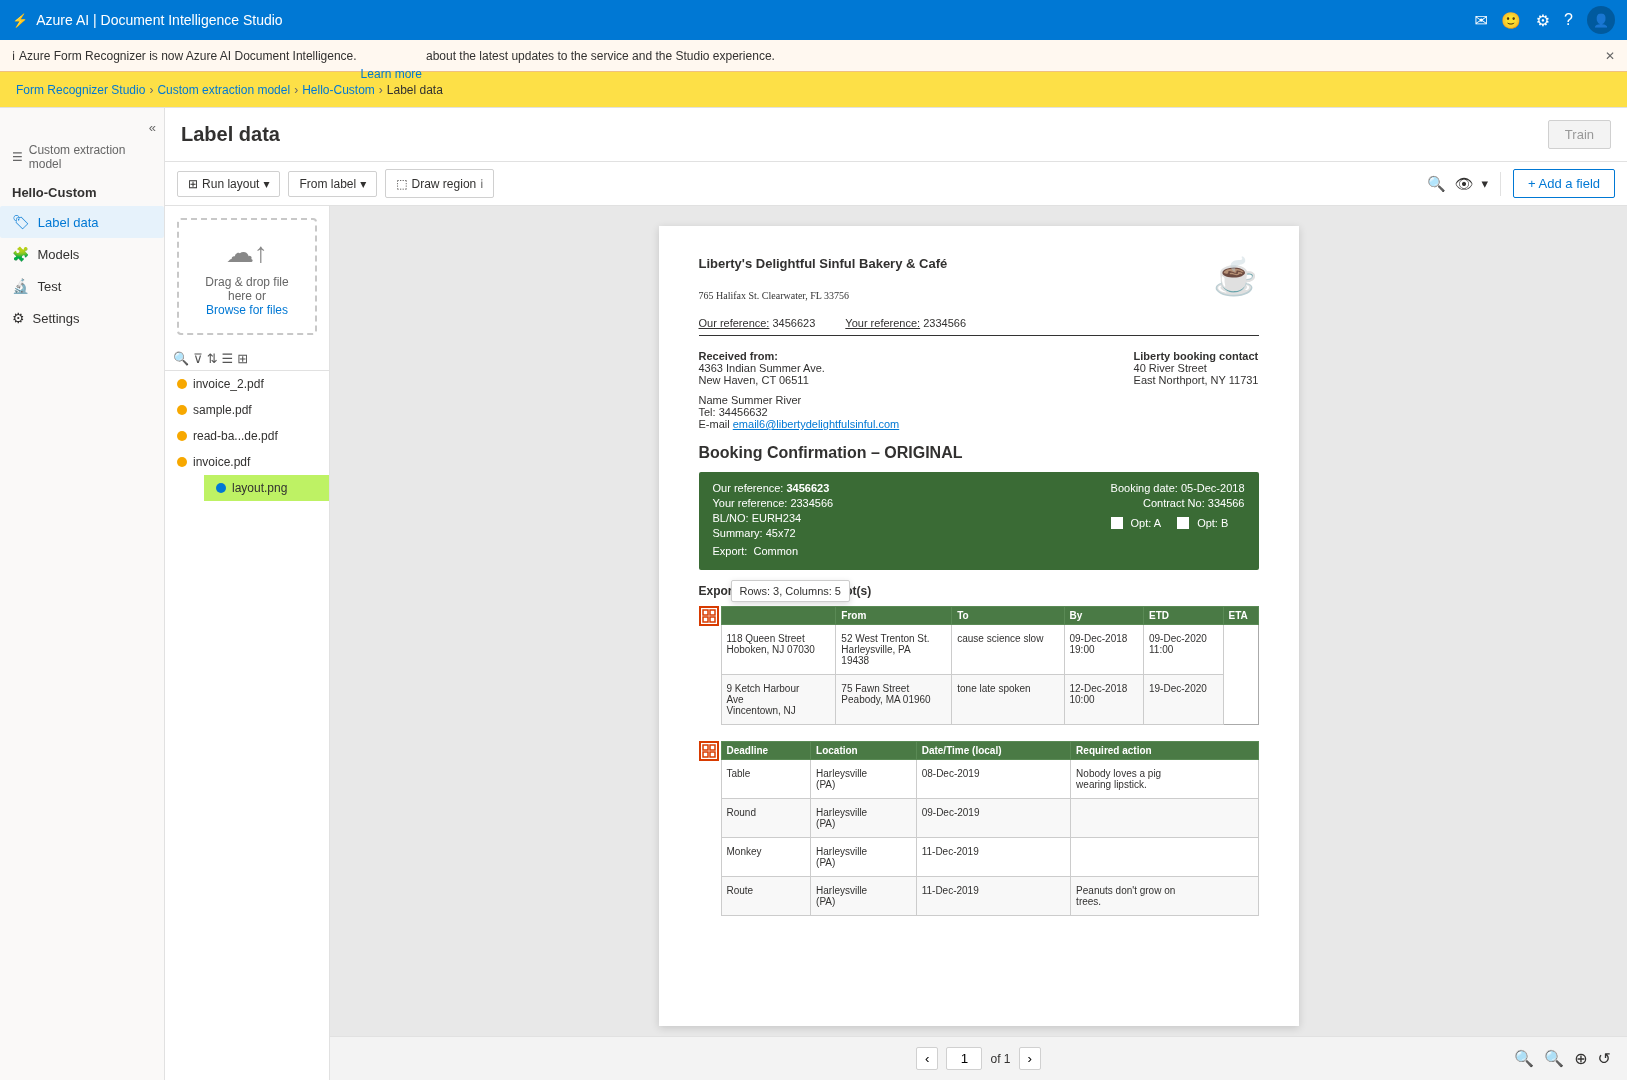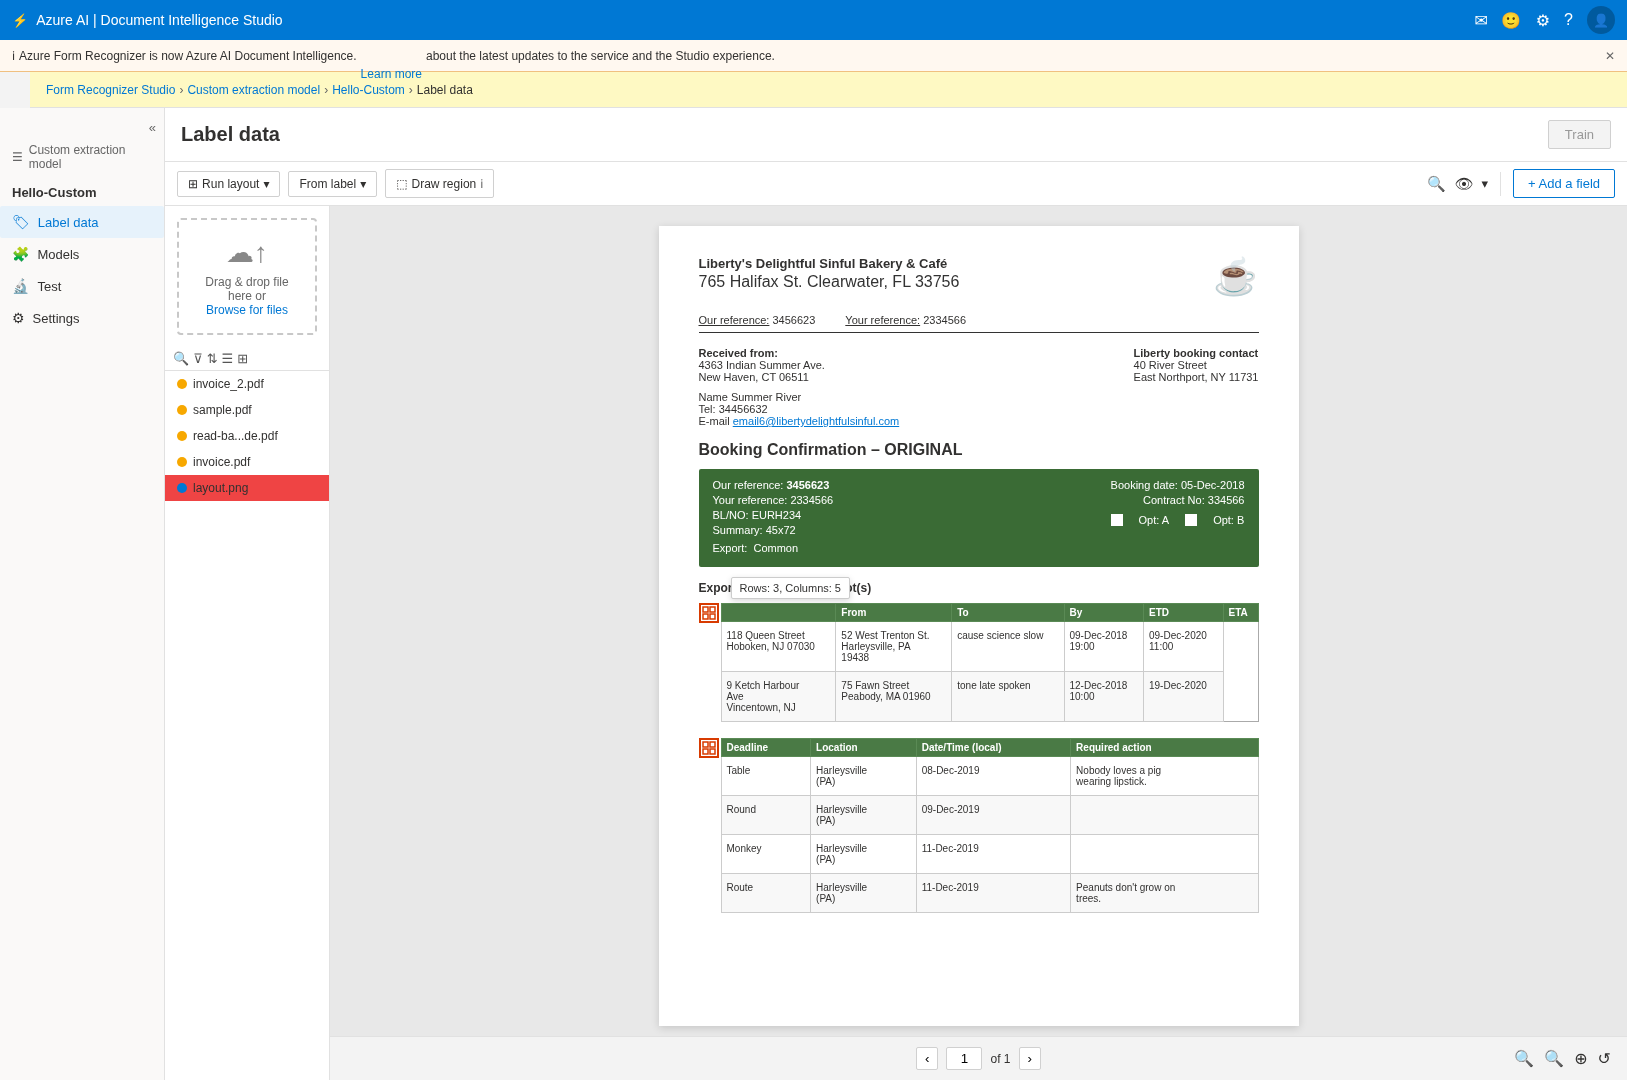--- a/index.html
+++ b/index.html
@@ -29,30 +29,29 @@
       padding: 0 12px;
       font-size: 12px;
       color: #323130;
       gap: 4px;
     }
     .notif-bar a { color: #0078d4; text-decoration: none; margin-top: 36px; }
     .notif-close { margin-left: auto; cursor: pointer; color: #666; }
 
     
     .breadcrumb {
-      background: #fef9c3;
+      background: #fde047;
       border-bottom: 1px solid #e1e1e1;
       height: 36px;
       display: flex;
       align-items: center;
       padding: 0 16px;
       font-size: 12px;
       color: #0078d4;
       gap: 4px;
-      margin-left: 30px;
     }
     .breadcrumb a { color: #0078d4; text-decoration: none; cursor: pointer; }
     .breadcrumb .sep { color: #666; }
     .breadcrumb .current { color: #323130; font-weight: 500; }
 
     
     .layout { display: flex; height: calc(1080px - 40px - 32px - 36px); }
 
     
     .sidebar {
@@ -212,21 +211,21 @@
     .file-list { overflow-y: auto; flex: 1; }
     .file-item {
       padding: 6px 12px;
       display: flex;
       align-items: center;
       gap: 6px;
       font-size: 12px;
       cursor: pointer;
       color: #323130;
     }
-    .file-item.selected { background: #ef4444; }
+    .file-item.selected { background: #bef264; margin-left: 39px; }
     .file-dot { width: 10px; height: 10px; border-radius: 50%; flex-shrink: 0; }
     .file-dot.orange { background: #f7a800; }
     .file-dot.blue { background: #0078d4; }
 
     
     .doc-viewer {
       flex: 1;
       background: #e8e8e8;
       display: flex;
       flex-direction: column;
@@ -246,42 +245,42 @@
       width: 640px;
       min-height: 800px;
       padding: 30px 40px;
       position: relative;
       font-family: Arial, sans-serif;
     }
 
     
     .doc-header { display: flex; justify-content: space-between; align-items: flex-start; margin-bottom: 16px; }
     .doc-company { font-size: 13px; font-weight: bold; }
-    .doc-company-sub { font-size: 16px; color: #333; margin-top: 2px; }
+    .doc-company-sub { font-size: 10px; color: #333; margin-top: 19px; font-family: Liberation Serif, serif; }
     .coffee-icon { font-size: 36px; }
     .doc-ref-line { display: flex; gap: 30px; border-bottom: 1px solid #333; padding-bottom: 6px; margin-bottom: 14px; font-size: 11px; }
     .doc-ref-line u { text-decoration: underline; }
     .doc-from-section { display: flex; justify-content: space-between; margin-bottom: 14px; font-size: 11px; }
     .doc-booking-title { font-size: 16px; font-weight: bold; margin-bottom: 10px; }
     .booking-table {
       background: #3a6b35;
       color: white;
       padding: 10px 14px;
       border-radius: 2px;
       font-size: 11px;
       margin-bottom: 14px;
       display: flex;
       gap: 30px;
     }
     .booking-left { flex: 1; }
     .booking-right { text-align: right; }
     .booking-row { margin-bottom: 3px; }
     .booking-val { font-weight: bold; }
     .checkboxes { display: flex; gap: 16px; align-items: center; margin-top: 8px; font-size: 11px; color: white; }
-    .checkbox-item { display: flex; align-items: center; gap: 16px; }
+    .checkbox-item { display: flex; align-items: center; gap: 8px; }
     .cb { width: 12px; height: 12px; background: white; border: 1px solid white; display: inline-block; }
 
     .section-title { font-size: 12px; font-weight: bold; margin-bottom: 8px; }
 
     
     .table-tooltip {
       position: absolute;
       background: white;
       border: 1px solid #ccc;
       padding: 4px 8px;

